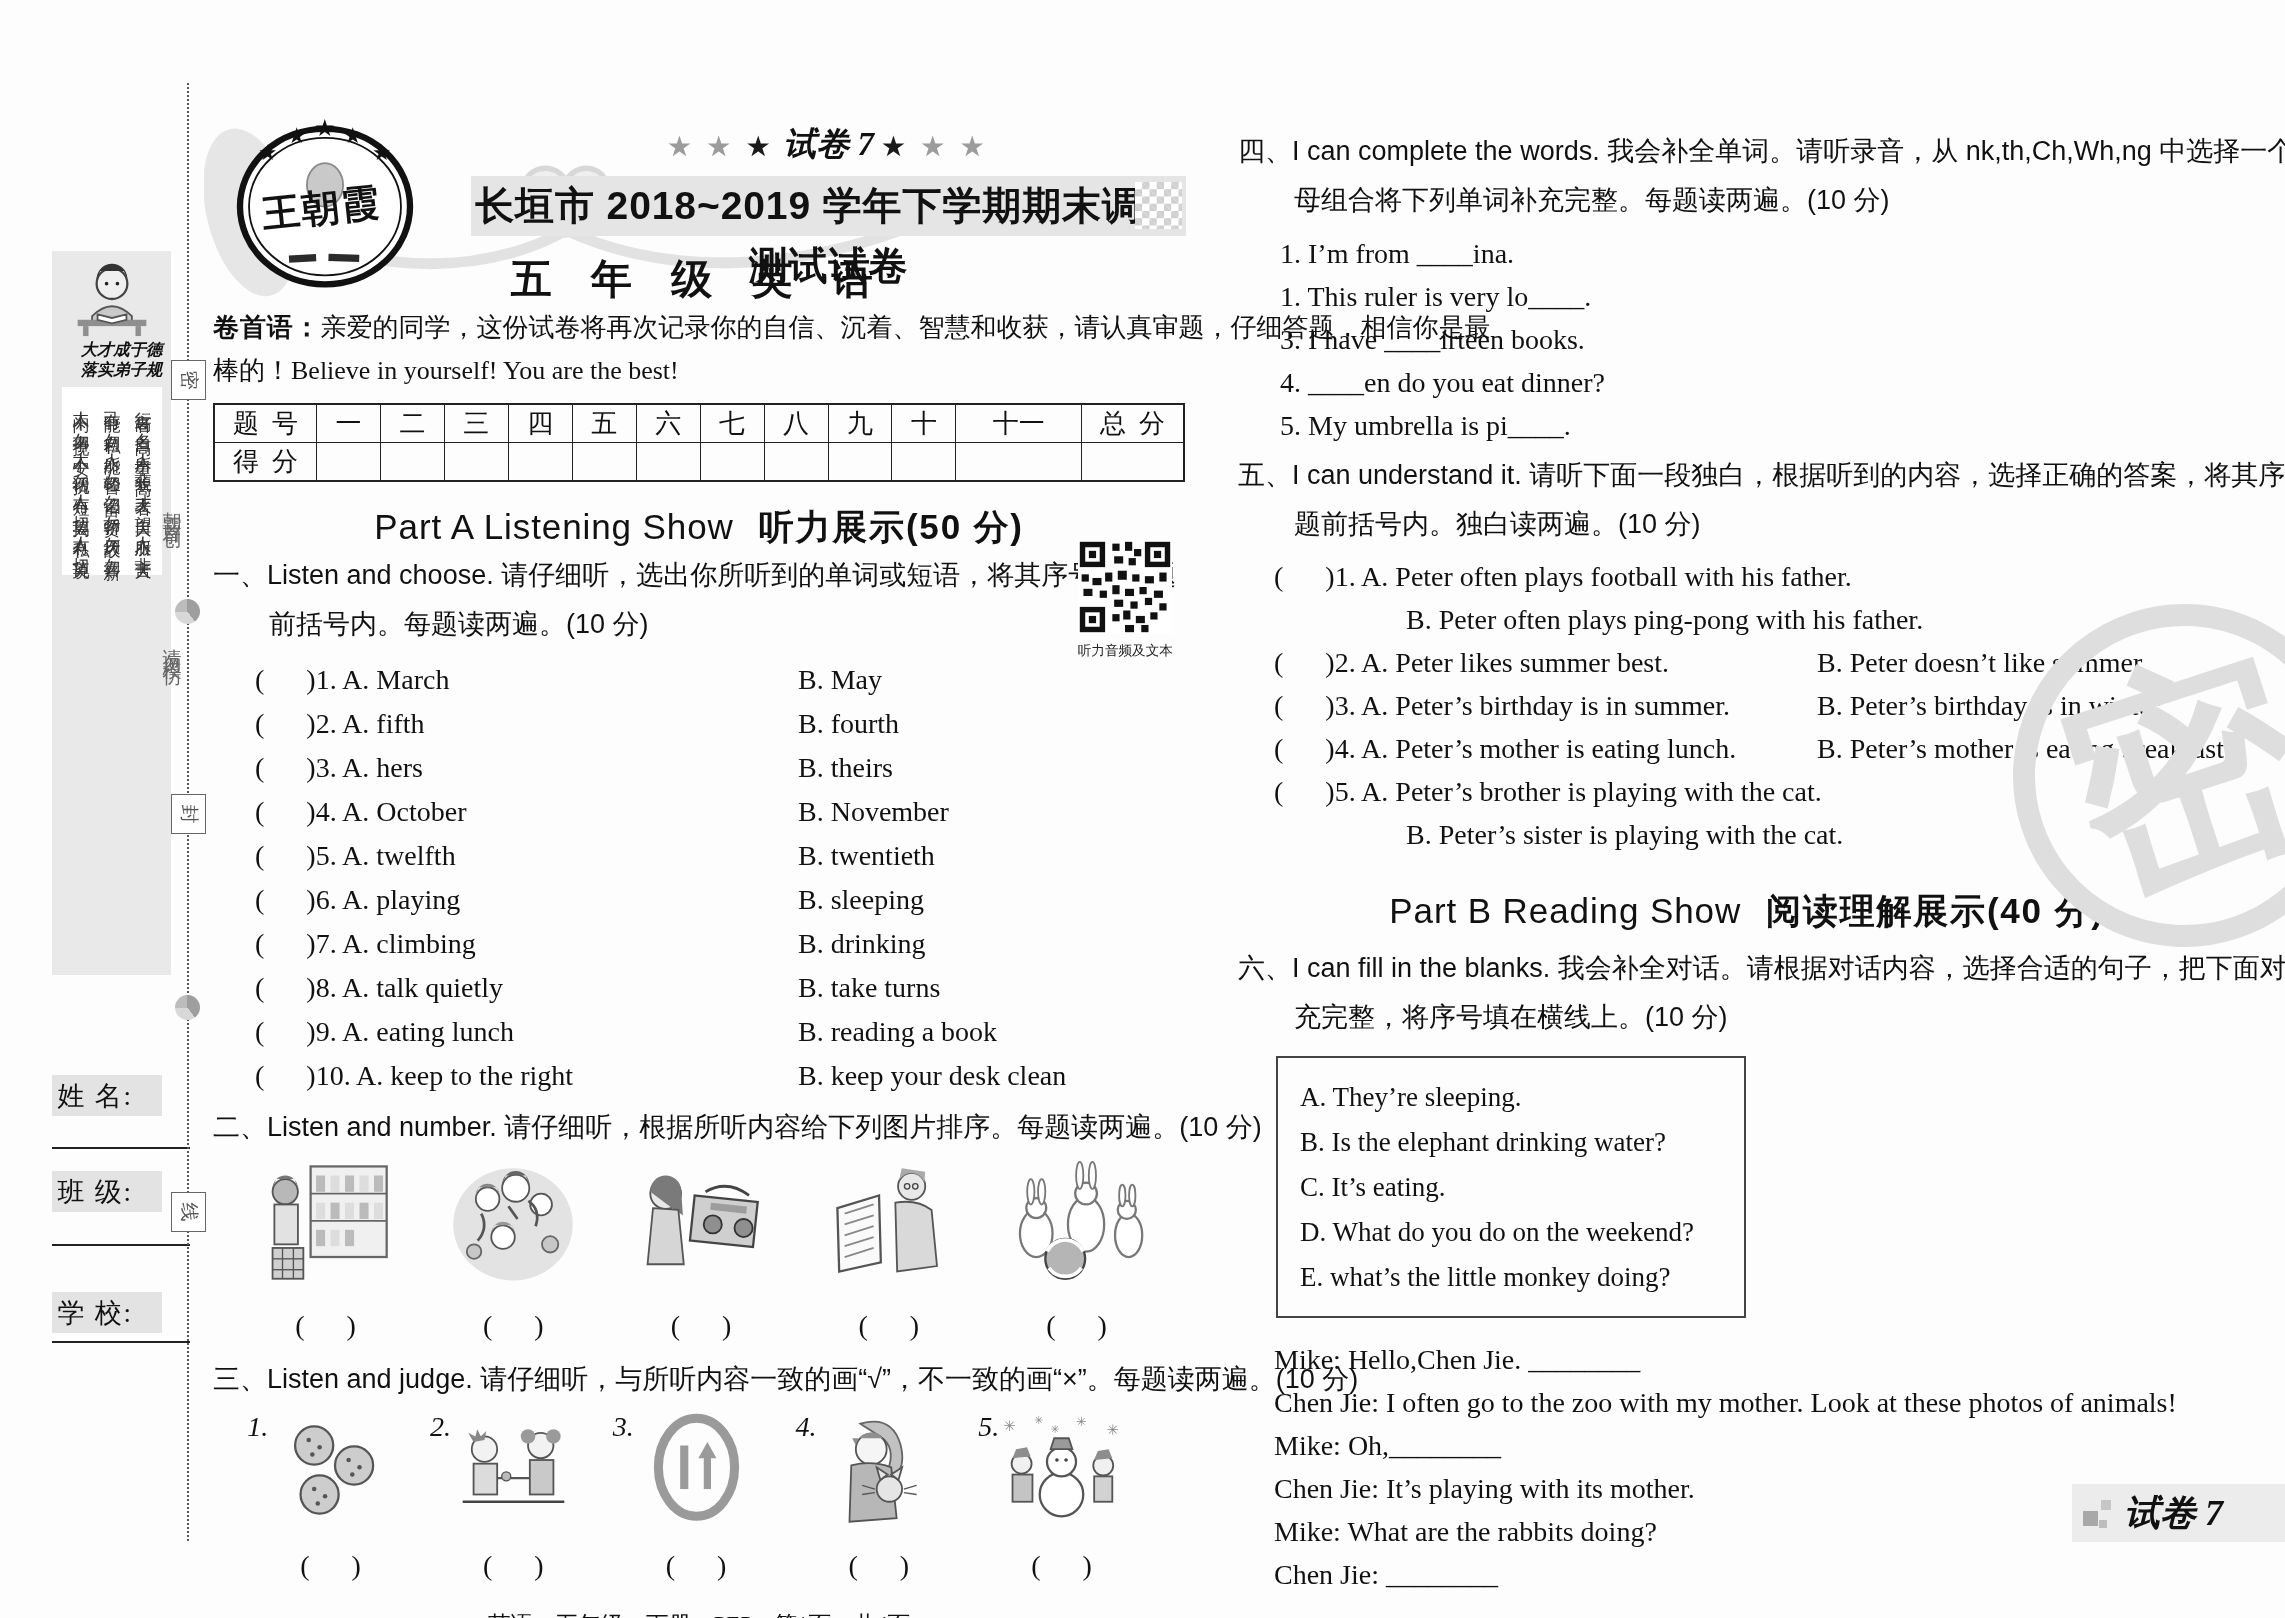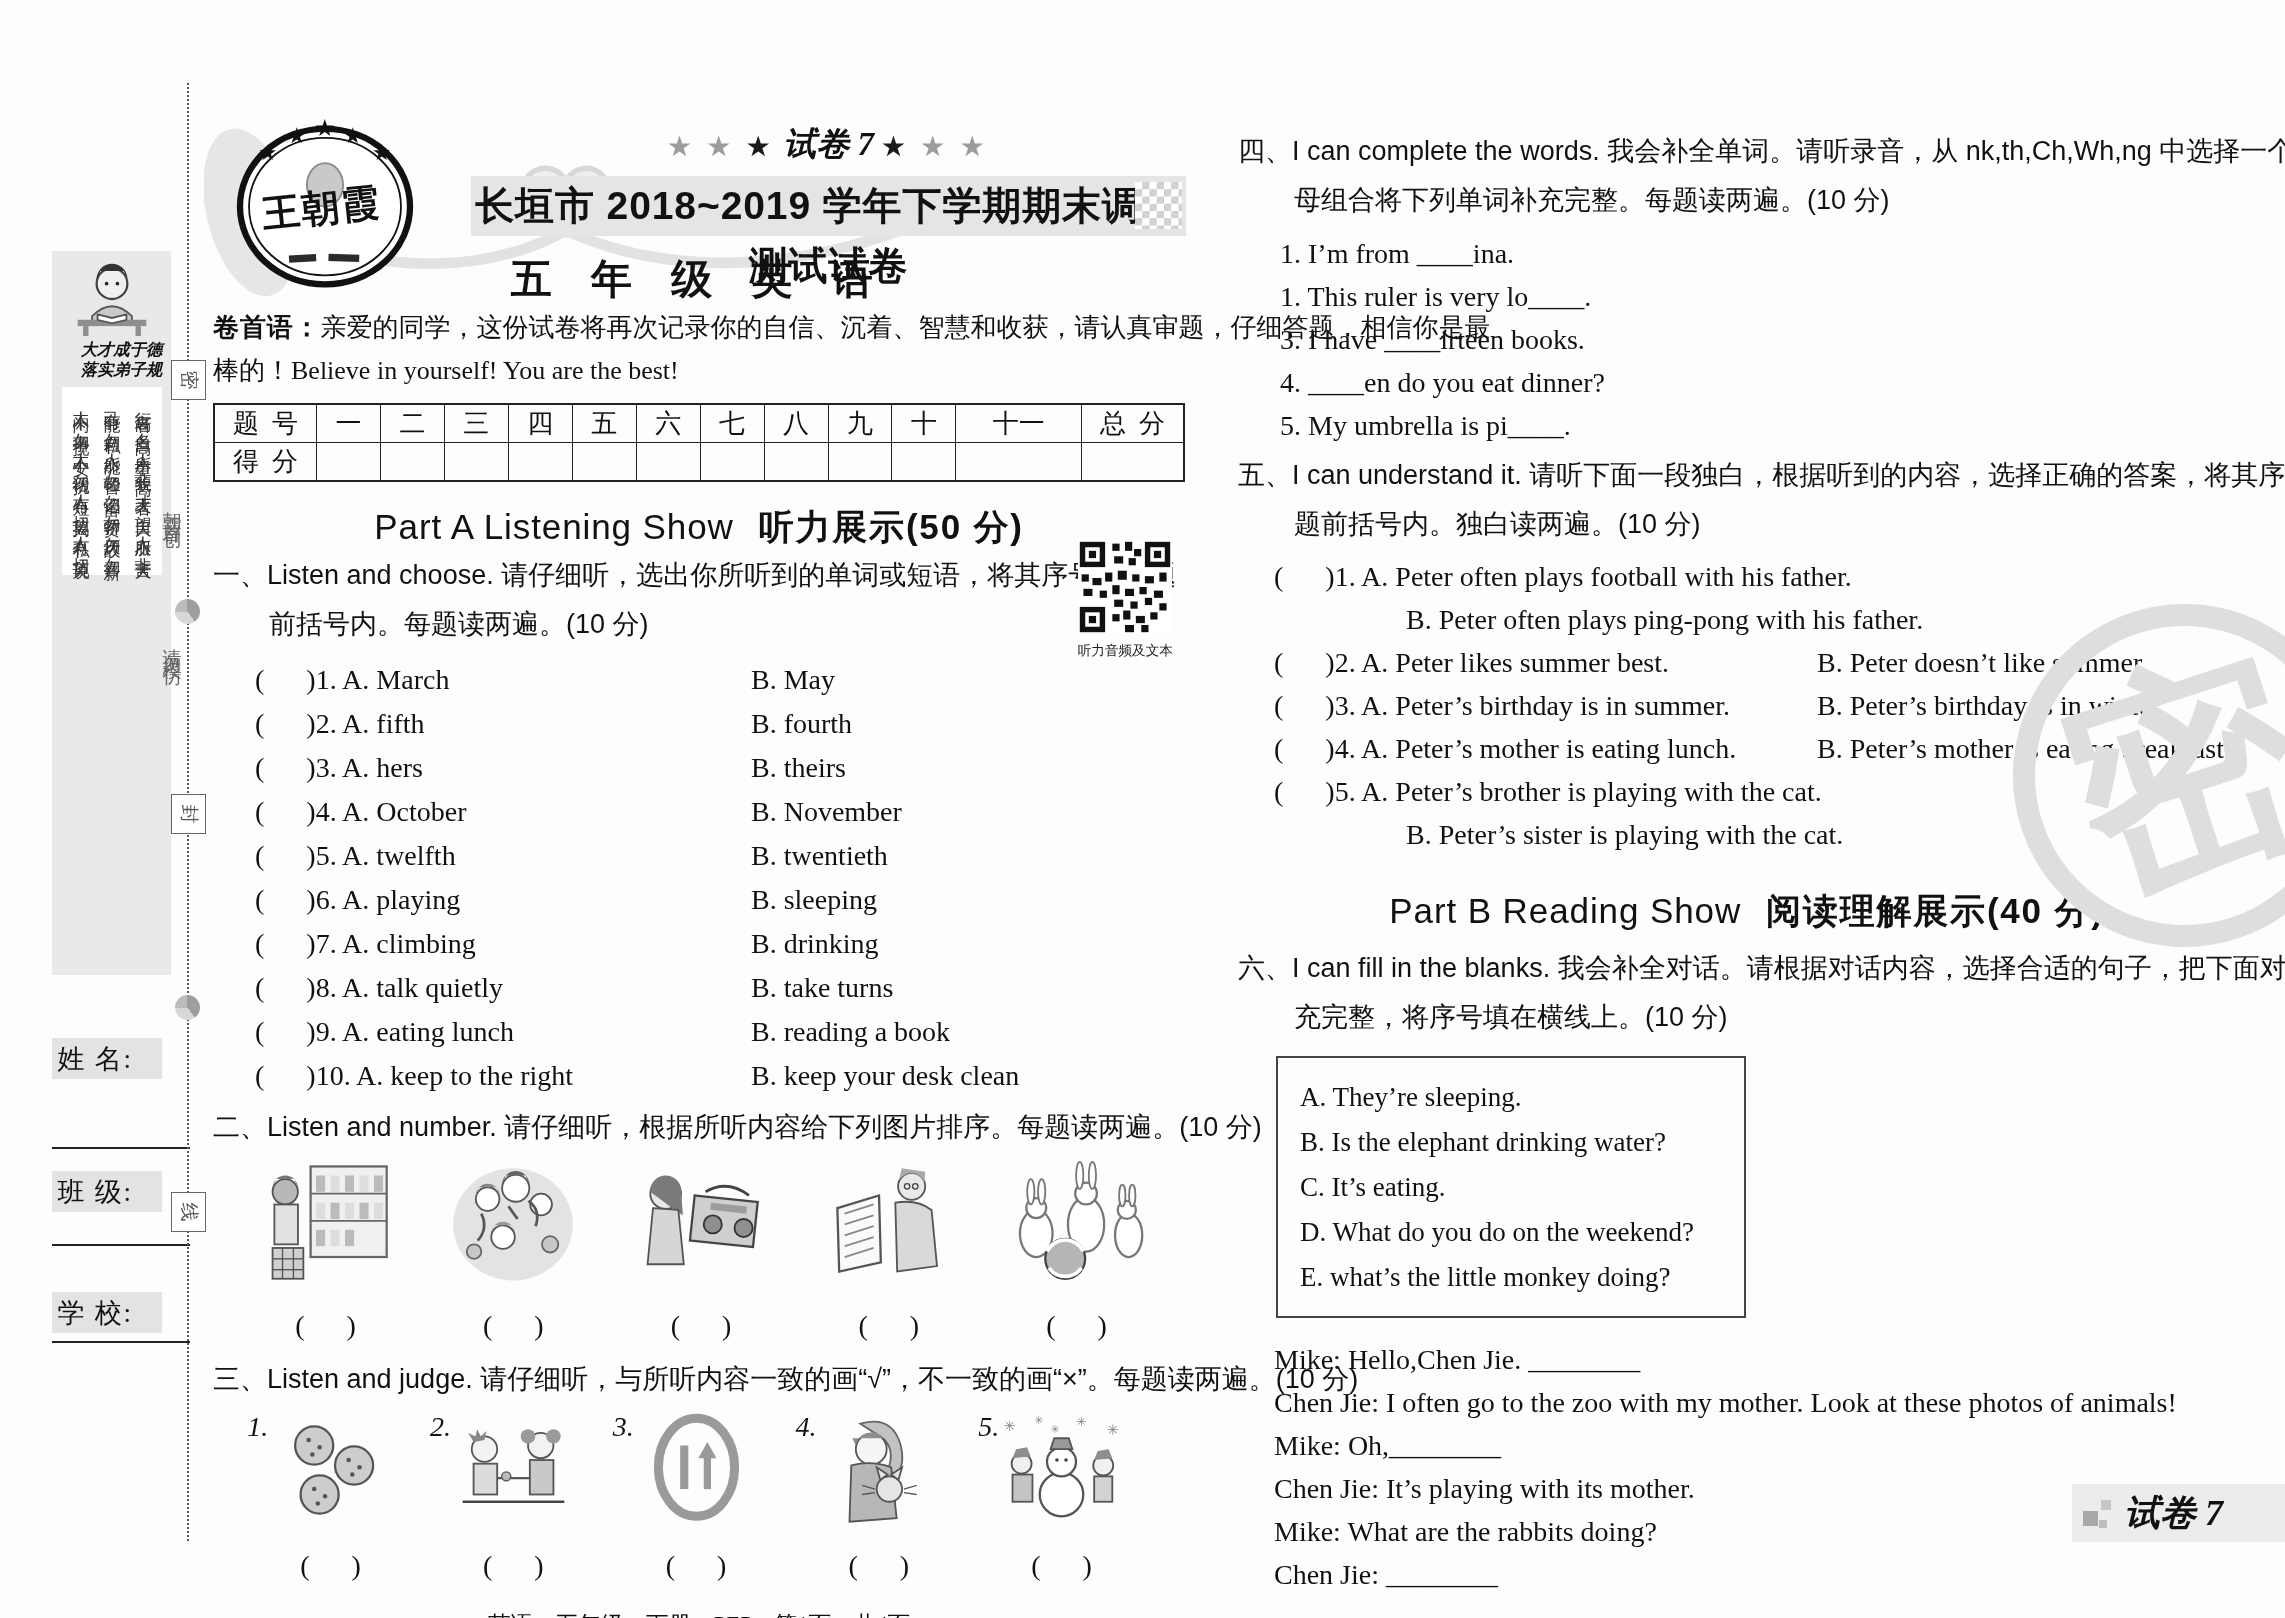--- a/index.html
+++ b/index.html
@@ -67,21 +67,21 @@
               font-family:"Liberation Sans",sans-serif;letter-spacing:0.9px;}
   .part-title .cnpart{font-weight:bold;margin-left:25px;letter-spacing:1.8px;}
 
   .instr{font-family:"Liberation Sans",sans-serif;font-size:27px;line-height:49px;}
   .ind{padding-left:56px;}
   .qwrap{position:relative;}
   .qr-box{position:absolute;right:7.2px;top:-11px;width:105px;text-align:center;z-index:2;}
   .qr-cap{font-size:13.6px;margin-top:3.6px;font-family:"Liberation Serif",serif;color:#222;}
 
   .itms{margin-top:9px;}
-  .r{display:flex;height:44px;align-items:center;font-size:28px;}
+  .r{display:flex;height:44px;align-items:center;font-size:28px;gap:47px;}
   .ca{width:538px;padding-left:42px;box-sizing:border-box;}
   .cb{flex:1;}
 
   .pics{display:flex;justify-content:space-between;padding:9px 36px 0 40px;}
   .pic{width:145px;text-align:center;}
   .pic .paren{display:block;margin-top:20px;font-size:28px;}
   .jpics{display:flex;justify-content:space-between;padding:7.2px 42px 0 36px;}
   .jpic{width:163px;text-align:center;position:relative;}
   .jnum{position:absolute;left:-1.8px;top:0;font-size:28px;font-style:italic;}
   .jpic .paren{display:block;margin-top:16.3px;font-size:28px;}
@@ -170,21 +170,21 @@
         <span class="vphrase">人所服</span>
       </div>
       <div class="pgroup">
         <span class="vphrase">切莫说</span>
         <span class="vphrase">勿喜新</span>
         <span class="vphrase">非言大</span>
       </div>
     </div>
   </div>
 
-  <div class="field-label" style="top:1038px">姓  名:</div>
+  <div class="field-label" style="top:1075px">姓  名:</div>
   <div class="field-line" style="top:1147px"></div>
   <div class="field-label" style="top:1171px">班  级:</div>
   <div class="field-line" style="top:1244px"></div>
   <div class="field-label" style="top:1292px">学  校:</div>
   <div class="field-line" style="top:1341px"></div>
 
   <div class="bind-line"></div>
   <div class="seal" style="top:360px">
       <span>密</span>
     </div>

